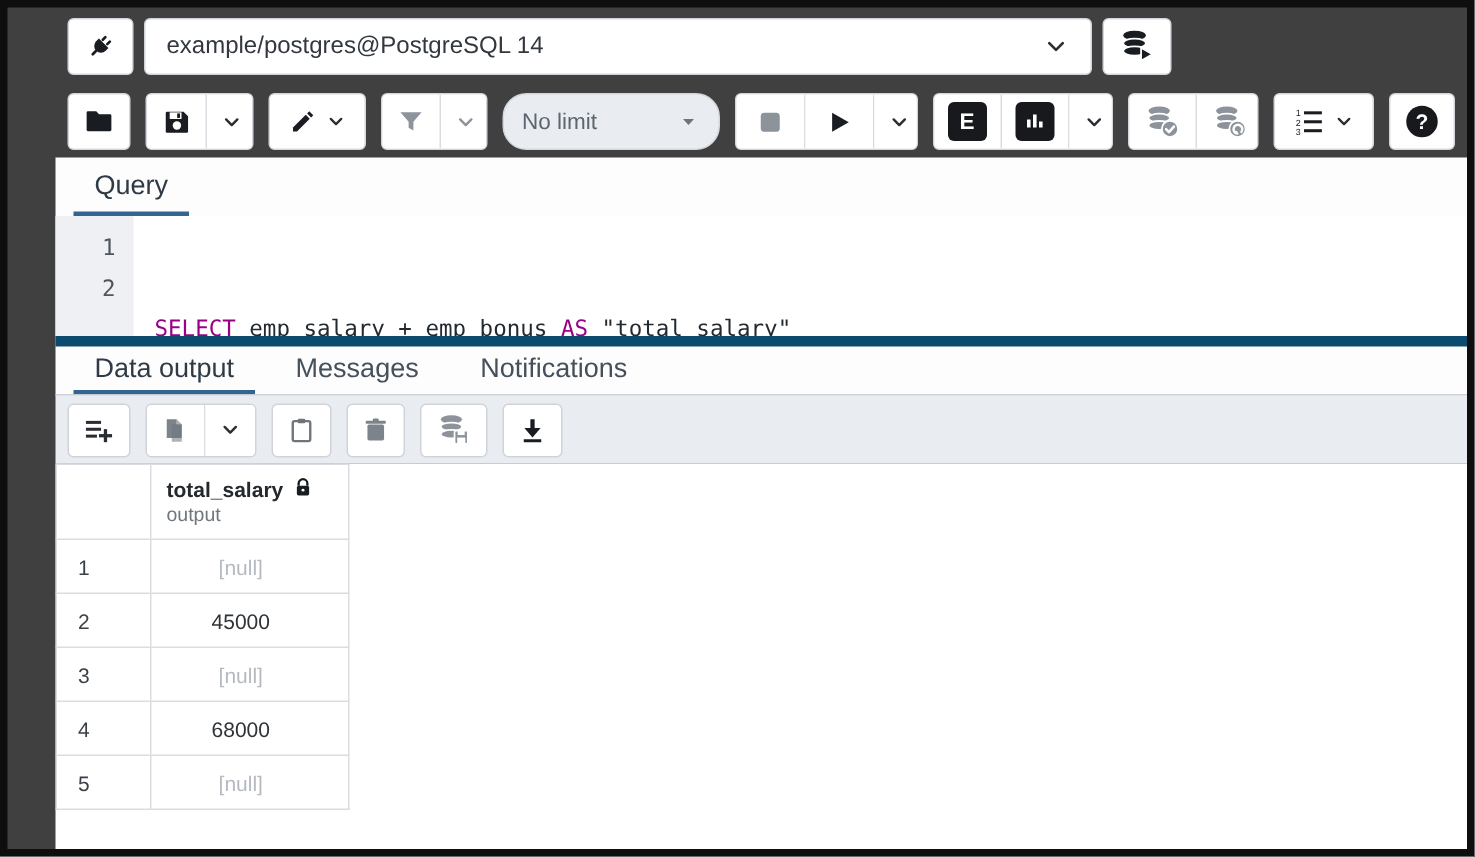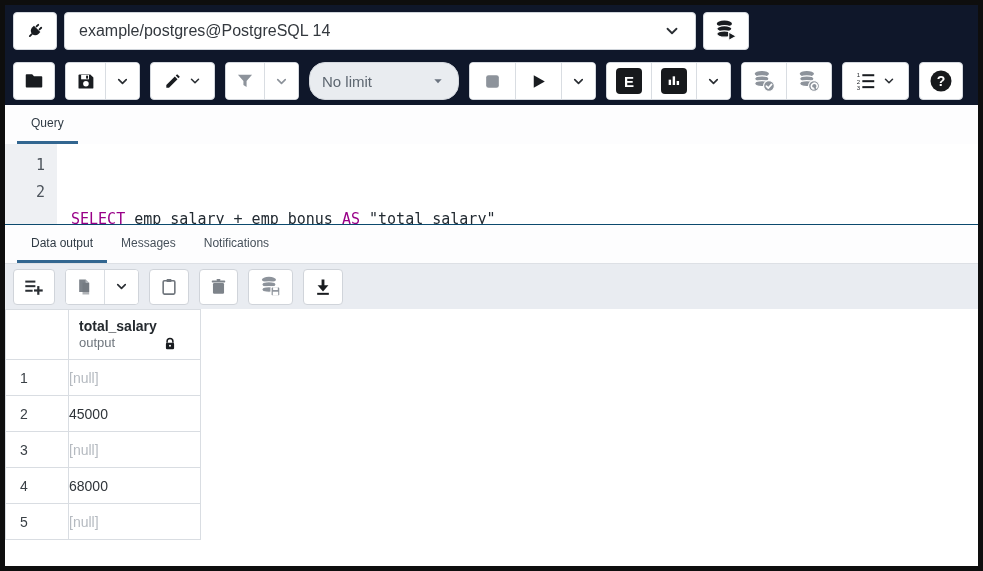--- a/index.html
+++ b/index.html
@@ -1,20 +1,20 @@
 <!DOCTYPE html>
 <html><head>
 <meta charset="utf-8">
 <style>
   * { box-sizing: border-box; margin: 0; padding: 0; }
   html,body { width: 983px; height: 571px; }
   body { font-family: "Liberation Sans", sans-serif; background: #fff; }
   .frame {
     width: 983px; height: 571px; border: 5px solid #0e0e0e;
-    background: #0f172a; display: flex; flex-direction: column; overflow: hidden;
+    background: #404040; display: flex; flex-direction: column; overflow: hidden; padding-left: 32px;
   }
   
   .btn {
     background: #fff; border: 1px solid #d3d7dd; border-radius: 4px;
     height: 38px; display: flex; align-items: center; justify-content: center;
     padding: 0 9px; cursor: pointer;
   }
   .grp { display: flex; border: 1px solid #d3d7dd; border-radius: 4px; background: #fff; overflow: hidden; }
   .grp .seg {
     background: #fff; height: 36px; display: flex; align-items: center; justify-content: center;
@@ -35,43 +35,43 @@
     width: 150px; height: 38px; background: #e9ecf0; border: 1px solid #d3d7dd; border-radius: 16px;
     display: flex; align-items: center; padding: 0 12px; cursor: pointer;
   }
   .limit-select .txt { flex: 1; font-size: 15px; color: #5d6670; }
   .icon-dark { fill: #191c20; }
   .icon-gray { fill: #8d939b; }
   .sq-btn { width: 26px; height: 26px; background: #17191c; border-radius: 4px; color: #fff;
             display: flex; align-items: center; justify-content: center; font-weight: bold; font-size: 15px; }
   
   .tabbar { background: #fdfdfe; display: flex; align-items: stretch; padding-left: 12px; flex: none; height: 39px; }
-  .tabbar.bordered { border-top: 1px solid #0c4a6e; }
-  .tab { display: flex; align-items: center; padding: 0 14px; font-size: 12px; color: #46505a;
+  .tabbar.bordered { border-top: 7px solid #0c4a6e; gap: 13px; }
+  .tab { display: flex; align-items: center; padding: 0 14px; font-size: 18px; color: #46505a;
          border-bottom: 3px solid transparent; cursor: pointer; }
   .tab.active { color: #2f3a44; border-bottom-color: #326690; }
   
   .editor { background: #fff; height: 80px; display: flex; flex: none; font-family: "DejaVu Sans Mono", monospace; font-size: 15px; }
   .gutter { width: 52px; background: #eef0f3; color: #4e555d; text-align: right; padding: 8px 12px 0 0; line-height: 27px; flex: none; }
   .code { padding: 8px 0 0 14px; line-height: 27px; white-space: pre; color: #222a31; }
   .kw { color: #990088; font-weight: normal; }
   
   .data-toolbar { height: 46px; background: #e9ecf1; display: flex; align-items: center; padding: 0 8px; gap: 10px; flex: none; border-top: 1px solid #dde0e5; }
   .data-toolbar .btn, .data-toolbar .grp { border-color: #d0d4da; }
   .data-toolbar .btn { height: 36px; }
   .data-toolbar .grp .seg { height: 34px; }
   
   .table-area { background: #fff; flex: 1; overflow: hidden; }
   table { border-collapse: collapse; font-size: 14px; }
   td, th { border: 1px solid #d9dde2; background: #fff; }
   th.numcol, td.numcol { width: 63px; min-width: 63px; padding: 0 0 0 14px; text-align: left; font-weight: normal; color: #3a4046; }
   th.valcol { width: 132px; min-width: 132px; height: 50px; padding: 4px 8px 4px 10px; }
-  td.valcol { height: 36px; text-align: left; padding: 0 12px 0 0; color: #2f3439; }
+  td.valcol { height: 36px; text-align: center; padding: 0 12px 0 0; color: #2f3439; }
   td.valcol.is-null { color: #b5bac0; }
-  .colhead { display: flex; align-items: flex-end; gap: 6px; }
+  .colhead { display: flex; align-items: flex-start; gap: 6px; }
   .colhead .names { text-align: left; }
   .colhead .cname { font-weight: bold; color: #24292e; font-size: 14px; line-height: 17px; }
   .colhead .ctype { font-weight: normal; color: #6f767d; font-size: 13px; line-height: 16px; }
   tr.datarow td { border-top: 1px solid #e2e5ea; }
 </style>
 </head>
 <body>
 
 <div class="frame">
 

